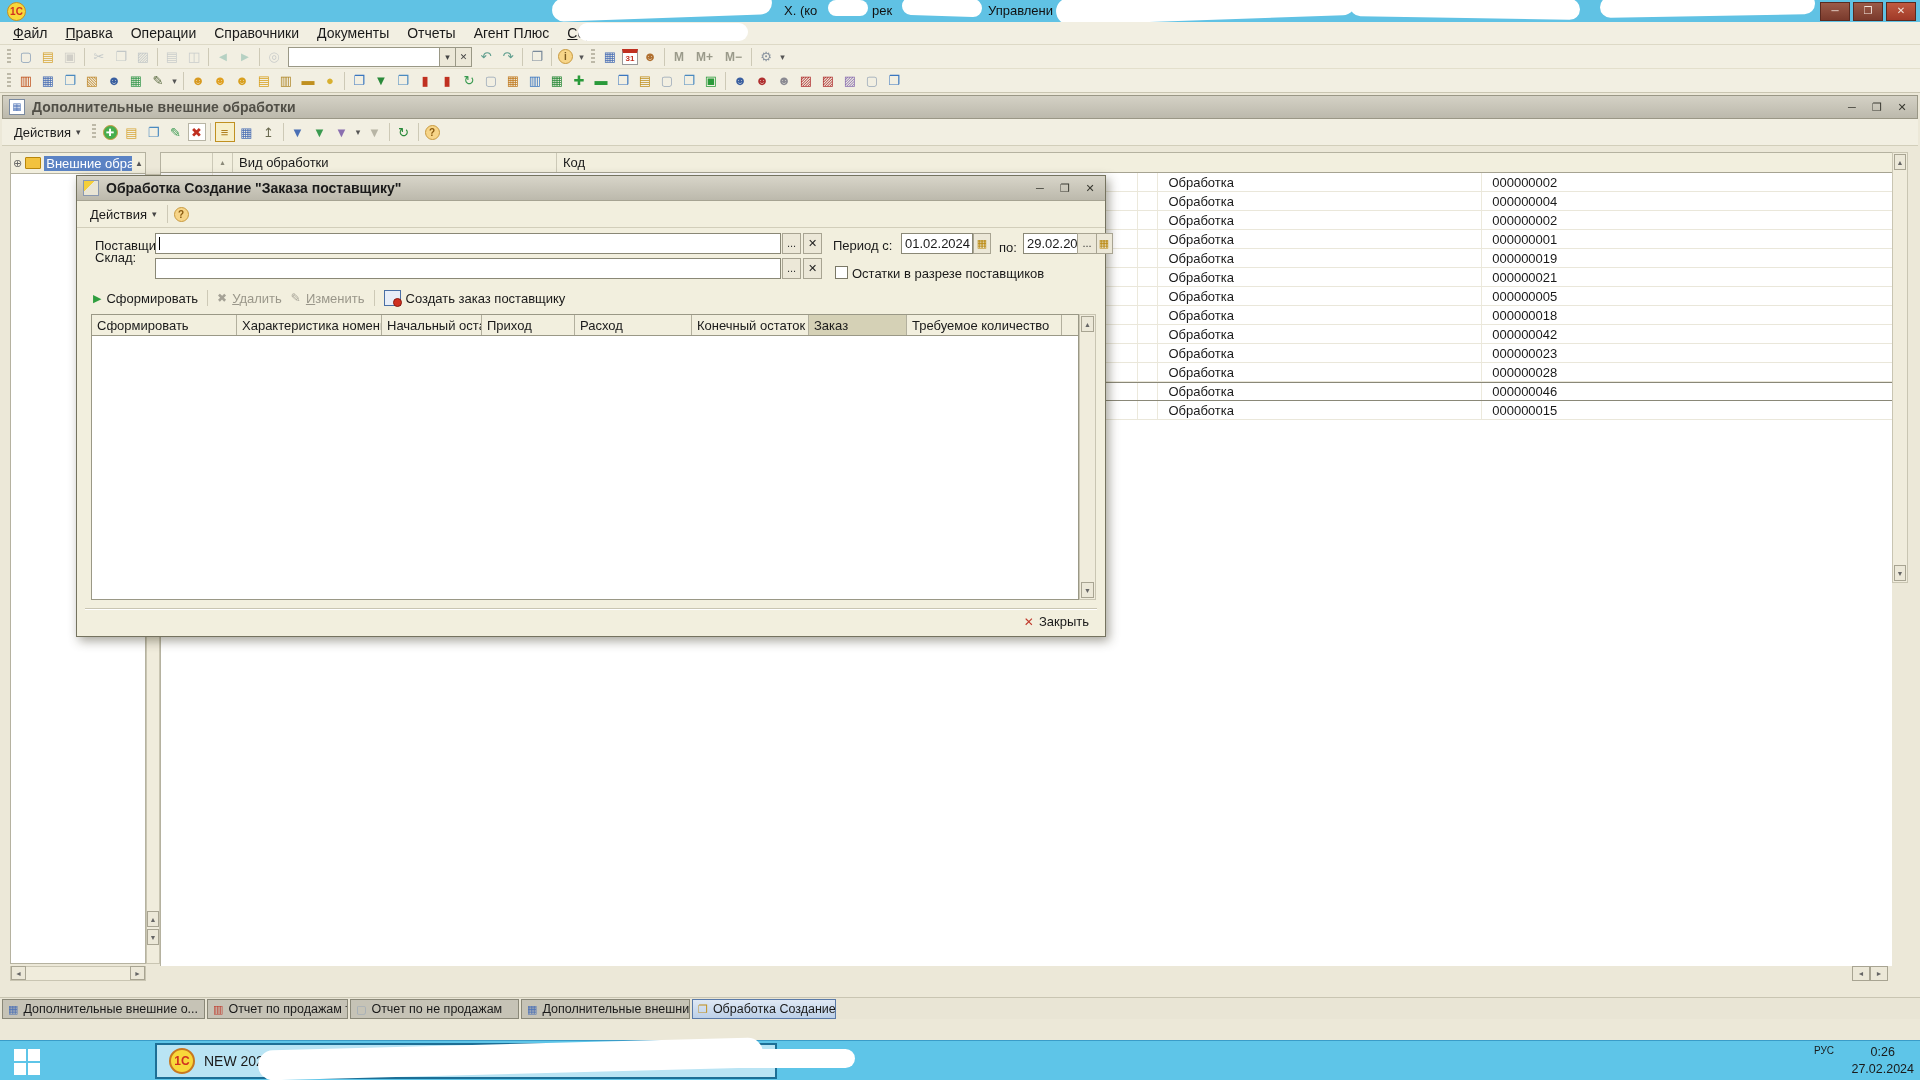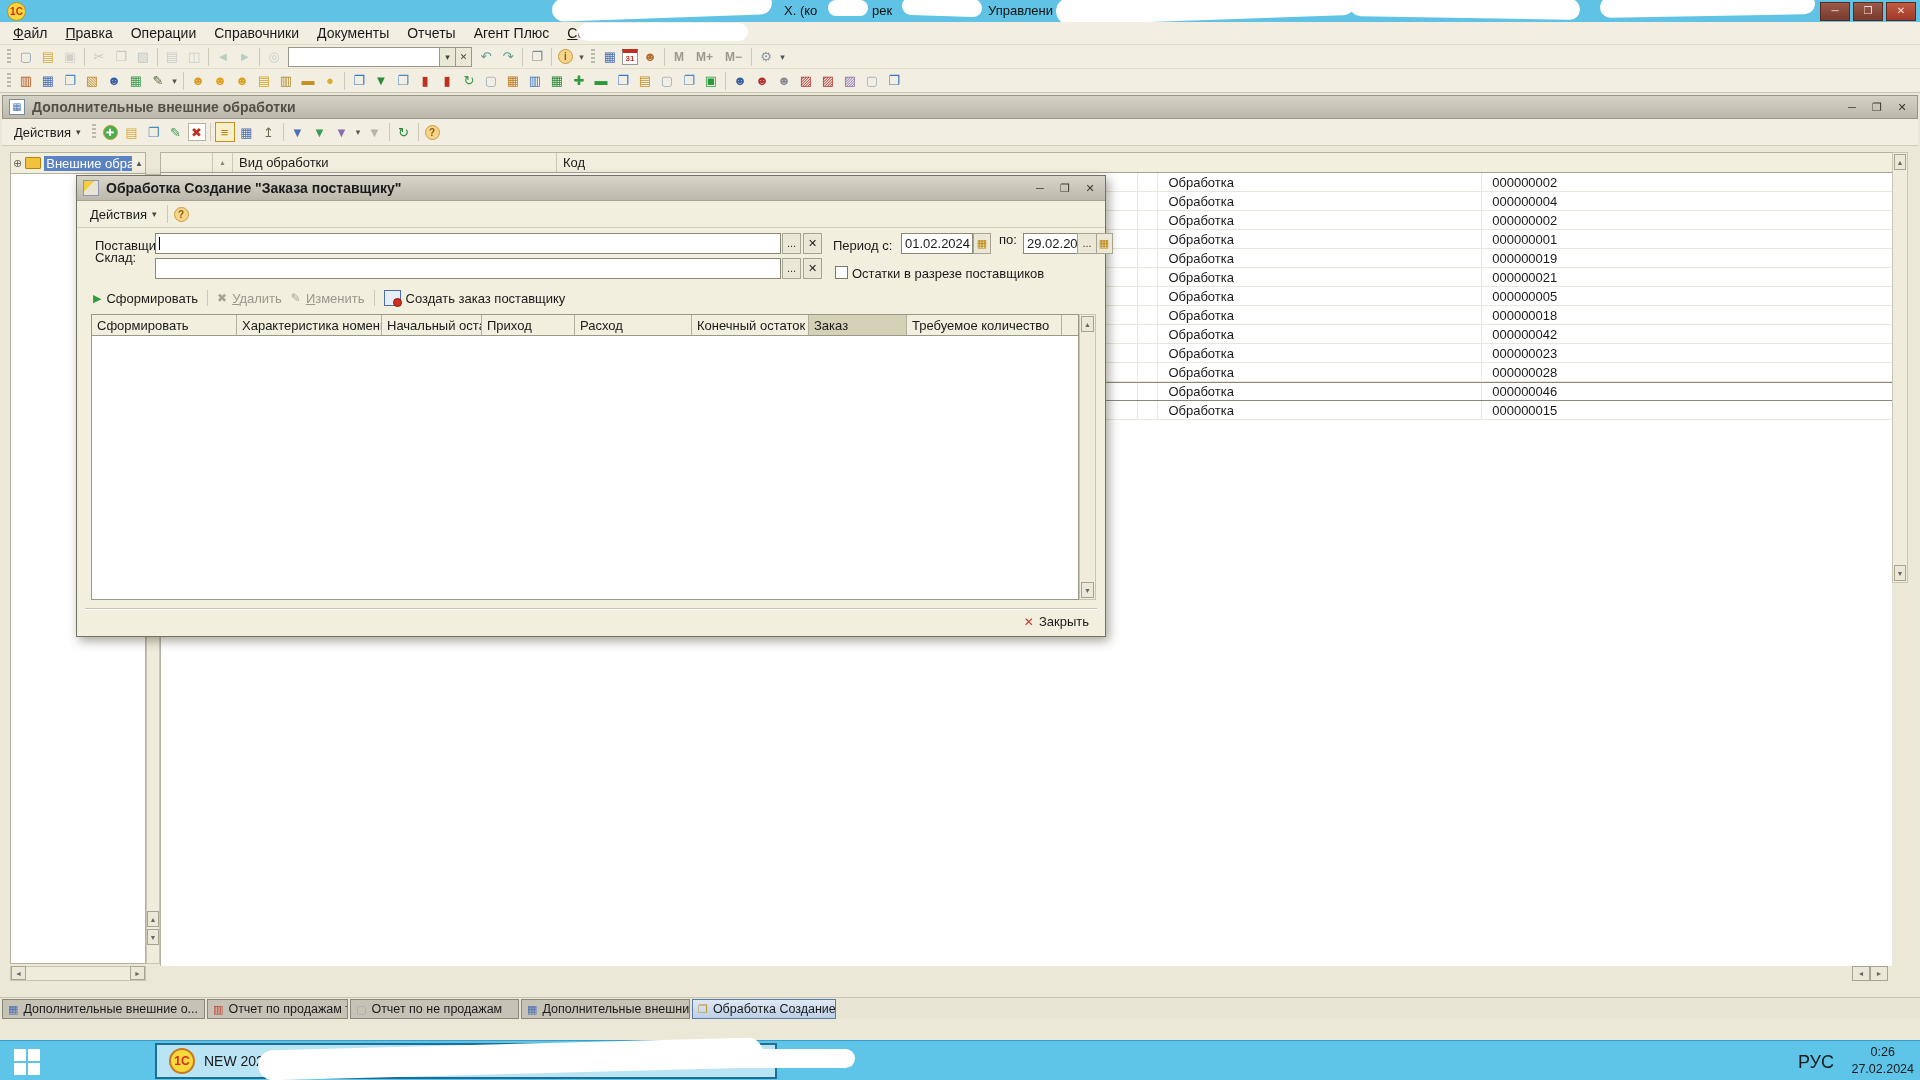--- a/index.html
+++ b/index.html
@@ -159,21 +159,21 @@
   .start{position:absolute;left:14px;top:8px;width:28px;height:26px;display:grid;grid-template-columns:12px 12px;
     grid-template-rows:12px 12px;gap:2px;}
   .start i{background:#fff;}
   .appbtn{position:absolute;left:155px;top:2px;width:622px;height:36px;background:#b9e4f4;border:2px solid #1d6f96;
     display:flex;align-items:center;gap:9px;padding-left:12px;box-sizing:border-box;}
   .applogo{width:26px;height:26px;border-radius:50%;background:#f8d83a;border:2px solid #c87820;color:#d03020;
     font-weight:bold;font-size:12px;text-align:center;line-height:23px;box-sizing:border-box;flex:none;}
   .applabel{font-size:14px;}
   .tkblob1{position:absolute;left:258px;top:3px;width:505px;height:30px;background:#fff;border-radius:15px;transform:rotate(-1.5deg);}
   .tkblob2{position:absolute;left:700px;top:8px;width:155px;height:19px;background:#fff;border-radius:10px;}
-  .lang{position:absolute;right:86px;top:11px;font-size:18px;}
+  .lang{position:absolute;right:86px;top:4px;font-size:10px;}
   .clock{position:absolute;right:6px;top:3px;text-align:center;font-size:12.5px;line-height:17px;}
 </style>
 </head>
 <body>
 
 <div class="screen">
 
   <div class="titlebar">
     <span class="logo1c">1С</span>
     <span class="frags"><span>Х. (ко</span><span>рек</span><span>Управлени</span></span>
@@ -502,21 +502,21 @@
 
     <span class="dlg-label" style="left:18px;top:62px">Поставщик:</span>
     <span class="fld" style="left:78px;top:57px;width:626px"></span>
     <i class="cursorbar" style="left:82px;top:61px"></i>
     <span class="minibtn" style="left:705px;top:57px">...</span>
     <span class="minibtn red" style="left:726px;top:57px">✕</span>
 
     <span class="dlg-label" style="left:756px;top:62px">Период с:</span>
     <span class="fld" style="left:824px;top:57px;width:72px;line-height:19px">01.02.2024</span>
     <span class="calbtn" style="left:896px;top:57px">▦</span>
-    <span class="dlg-label" style="left:922px;top:56px">по:</span>
+    <span class="dlg-label" style="left:922px;top:64px">по:</span>
     <span class="fld" style="left:946px;top:57px;width:72px;line-height:19px">29.02.2024</span>
     <span class="calbtn" style="left:1018px;top:57px">▦</span>
 
     <span class="minibtn" style="right:8px;top:57px;width:20px">...</span>
 
     <span class="dlg-label" style="left:18px;top:74px">Склад:</span>
     <span class="fld" style="left:78px;top:82px;width:626px"></span>
     <span class="minibtn" style="left:705px;top:82px">...</span>
     <span class="minibtn red" style="left:726px;top:82px">✕</span>
 

